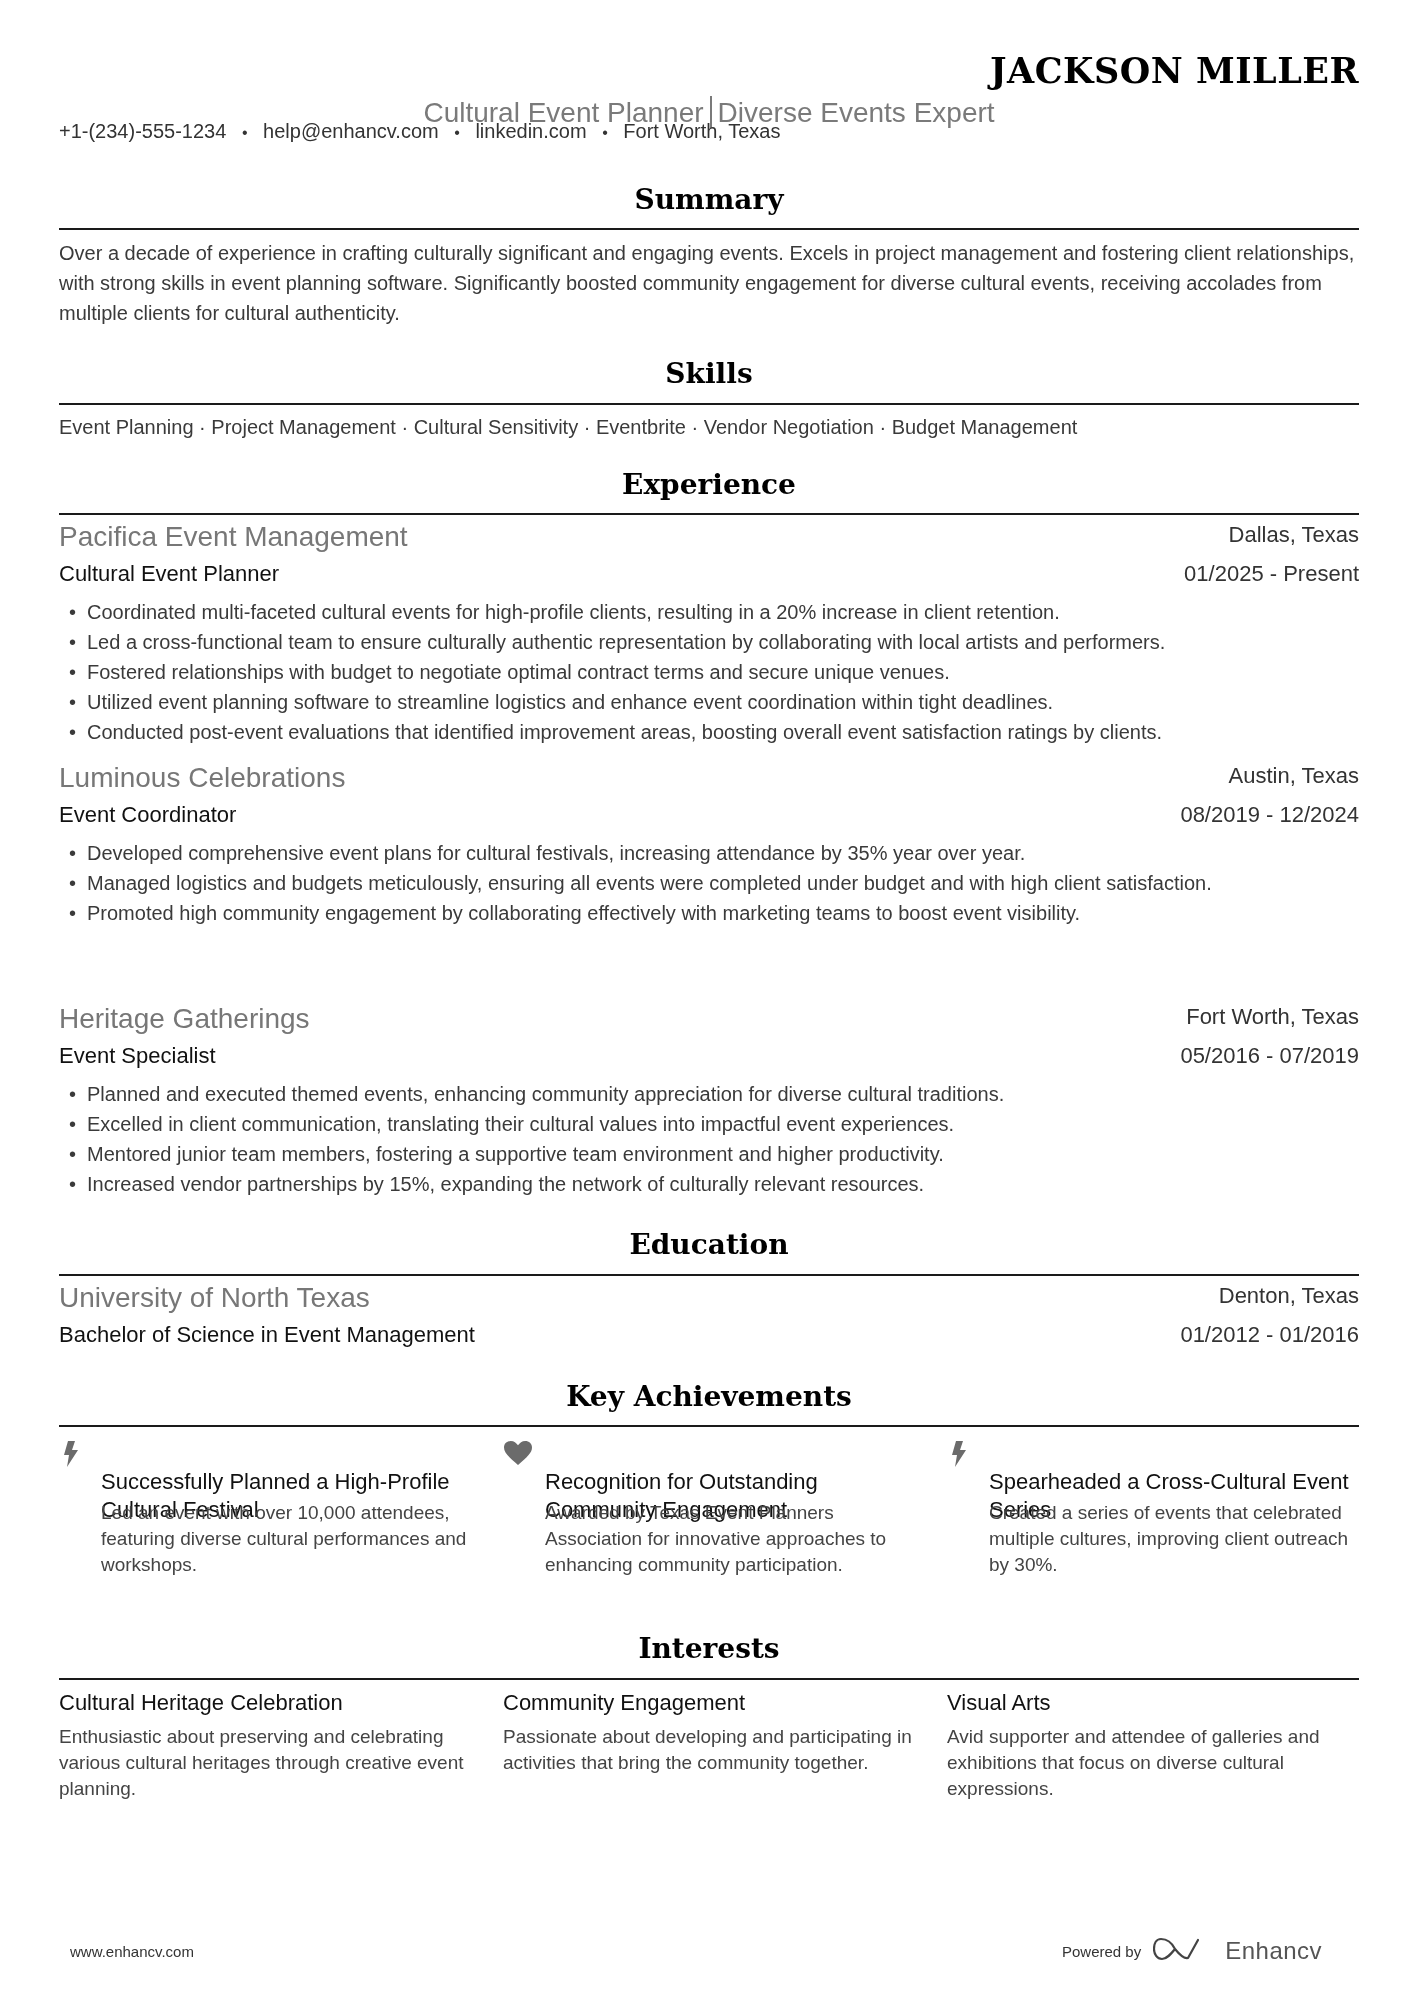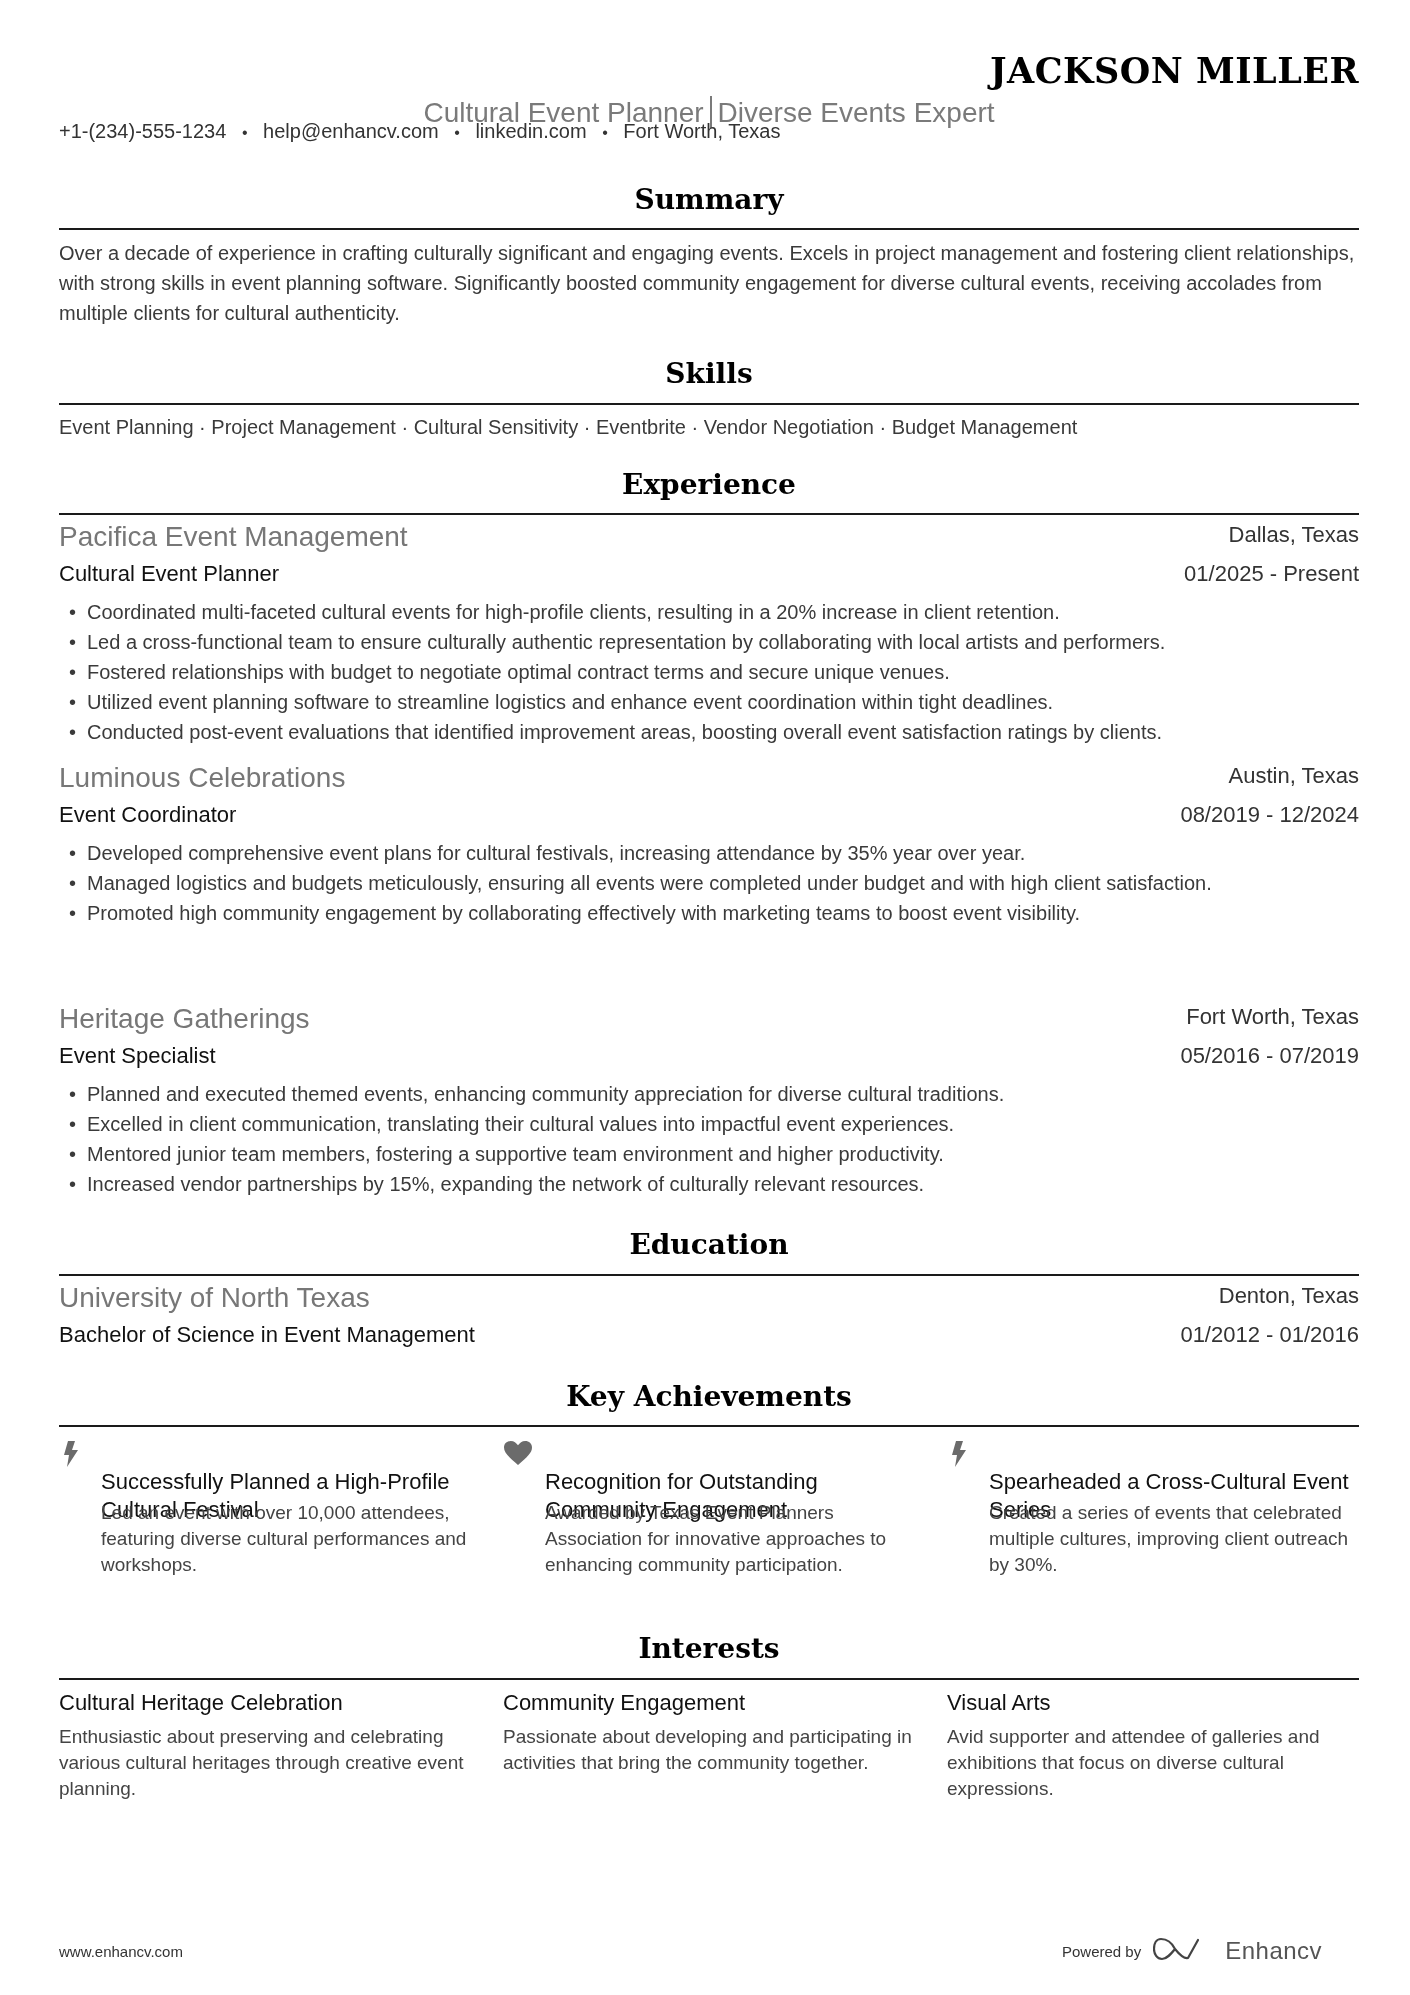--- a/index.html
+++ b/index.html
@@ -53,21 +53,21 @@
     .ach .ico { position: absolute; left: 0; top: 4px; width: 24px; height: 24px; }
     .ach .t { position: absolute; left: 42px; width: 370px; font-size: 22px; line-height: 28px; color: #111; margin-top: 32px; }
     .ach .d { position: absolute; left: 42px; width: 370px; font-size: 19px; line-height: 26px; color: #444; }
 
     
     .int { position: absolute; width: 420px; }
     .int .t { font-size: 22px; color: #111; line-height: 30px; }
     .int .d { font-size: 19px; line-height: 26px; color: #444; margin-top: 6px; }
 
     
-    .footer-left { position: absolute; left: 59px; top: 1943px; font-size: 15px; color: #333; }
+    .footer-left { position: absolute; left: 70px; top: 1943px; font-size: 15px; color: #333; }
     .footer-right { position: absolute; left: 1062px; top: 1936px; display: flex; align-items: center; }
     .footer-right .pb { font-size: 15px; color: #333; margin-right: 12px; }
     .footer-right .brand { font-size: 24px; color: #555; margin-left: 24px; letter-spacing: 0.5px; }
   </style>
 </head>
 <body>
 
 <div class="page">
 
   <div class="name">JACKSON MILLER</div>

